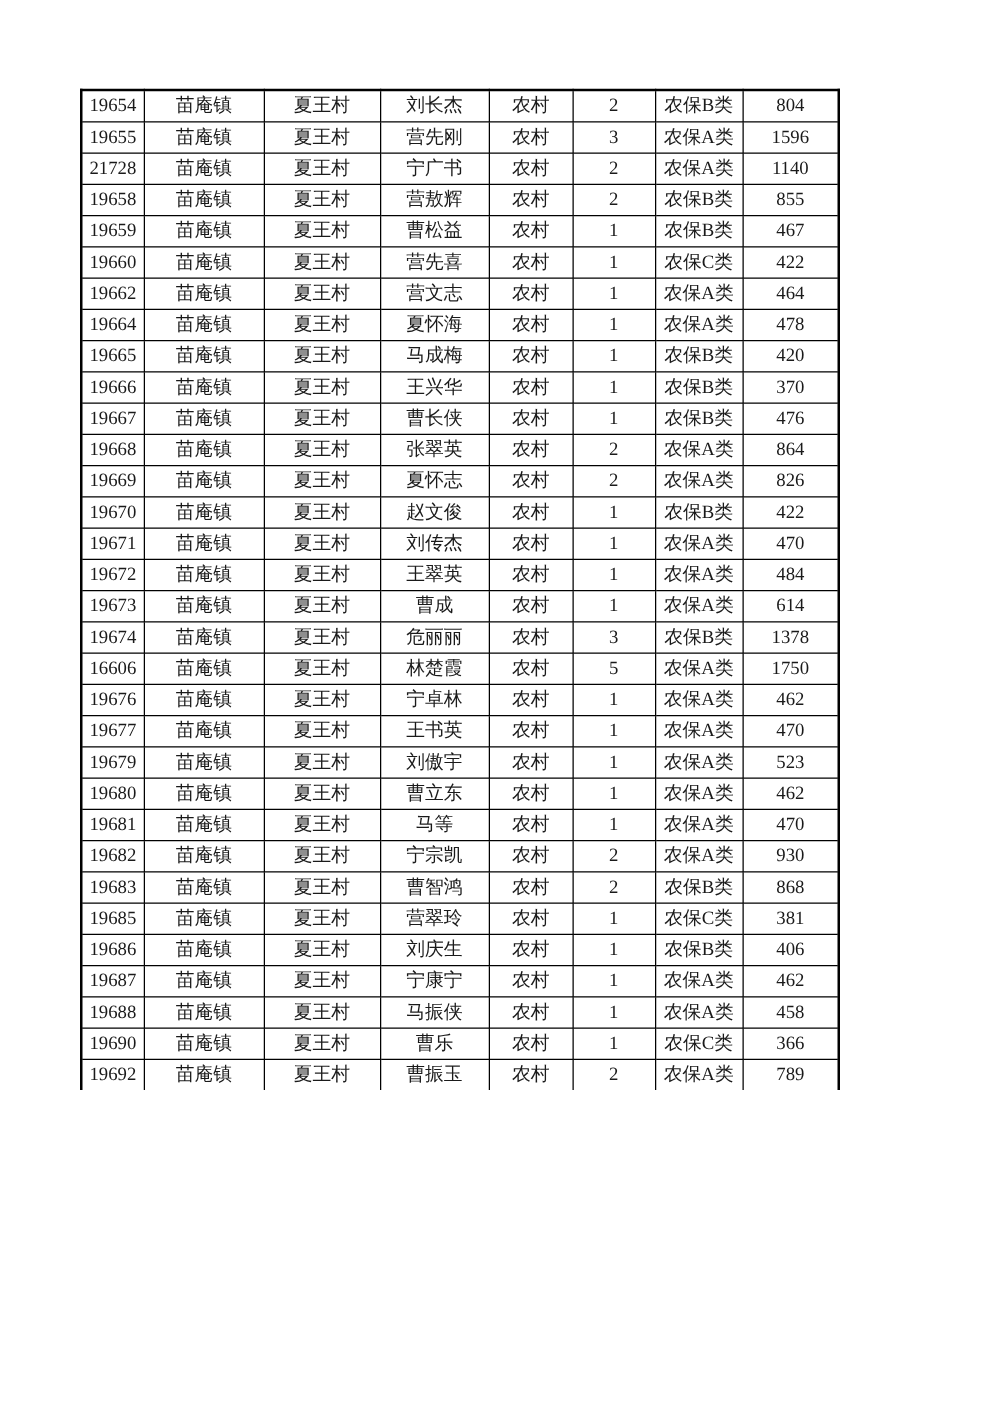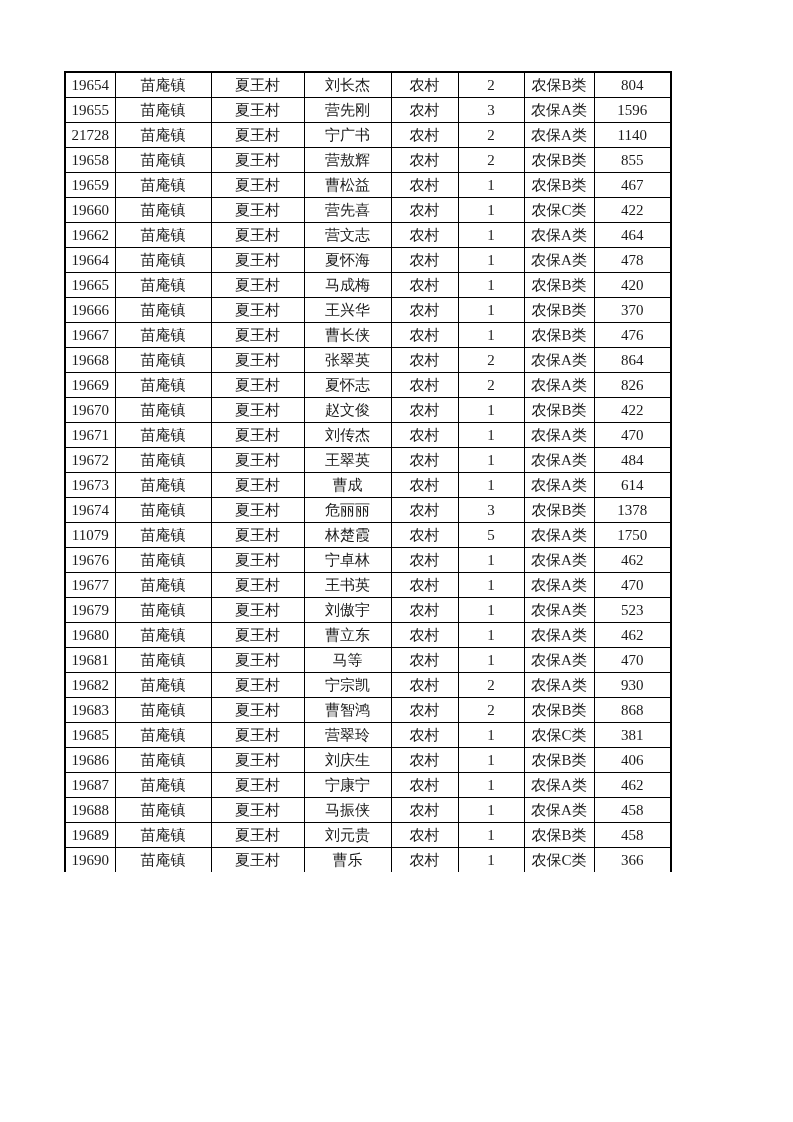--- a/index.html
+++ b/index.html
@@ -235,21 +235,21 @@
           <td>19674</td>
           <td>苗庵镇</td>
           <td>夏王村</td>
           <td>危丽丽</td>
           <td>农村</td>
           <td>3</td>
           <td>农保B类</td>
           <td>1378</td>
         </tr>
         <tr>
-          <td>11079</td>
+          <td>16606</td>
           <td>苗庵镇</td>
           <td>夏王村</td>
           <td>林楚霞</td>
           <td>农村</td>
           <td>5</td>
           <td>农保A类</td>
           <td>1750</td>
         </tr>
         <tr>
           <td>19676</td>
@@ -352,30 +352,20 @@
           <td>462</td>
         </tr>
         <tr>
           <td>19688</td>
           <td>苗庵镇</td>
           <td>夏王村</td>
           <td>马振侠</td>
           <td>农村</td>
           <td>1</td>
           <td>农保A类</td>
-          <td>458</td>
-        </tr>
-        <tr>
-          <td>19689</td>
-          <td>苗庵镇</td>
-          <td>夏王村</td>
-          <td>刘元贵</td>
-          <td>农村</td>
-          <td>1</td>
-          <td>农保B类</td>
           <td>458</td>
         </tr>
         <tr>
           <td>19690</td>
           <td>苗庵镇</td>
           <td>夏王村</td>
           <td>曹乐</td>
           <td>农村</td>
           <td>1</td>
           <td>农保C类</td>

